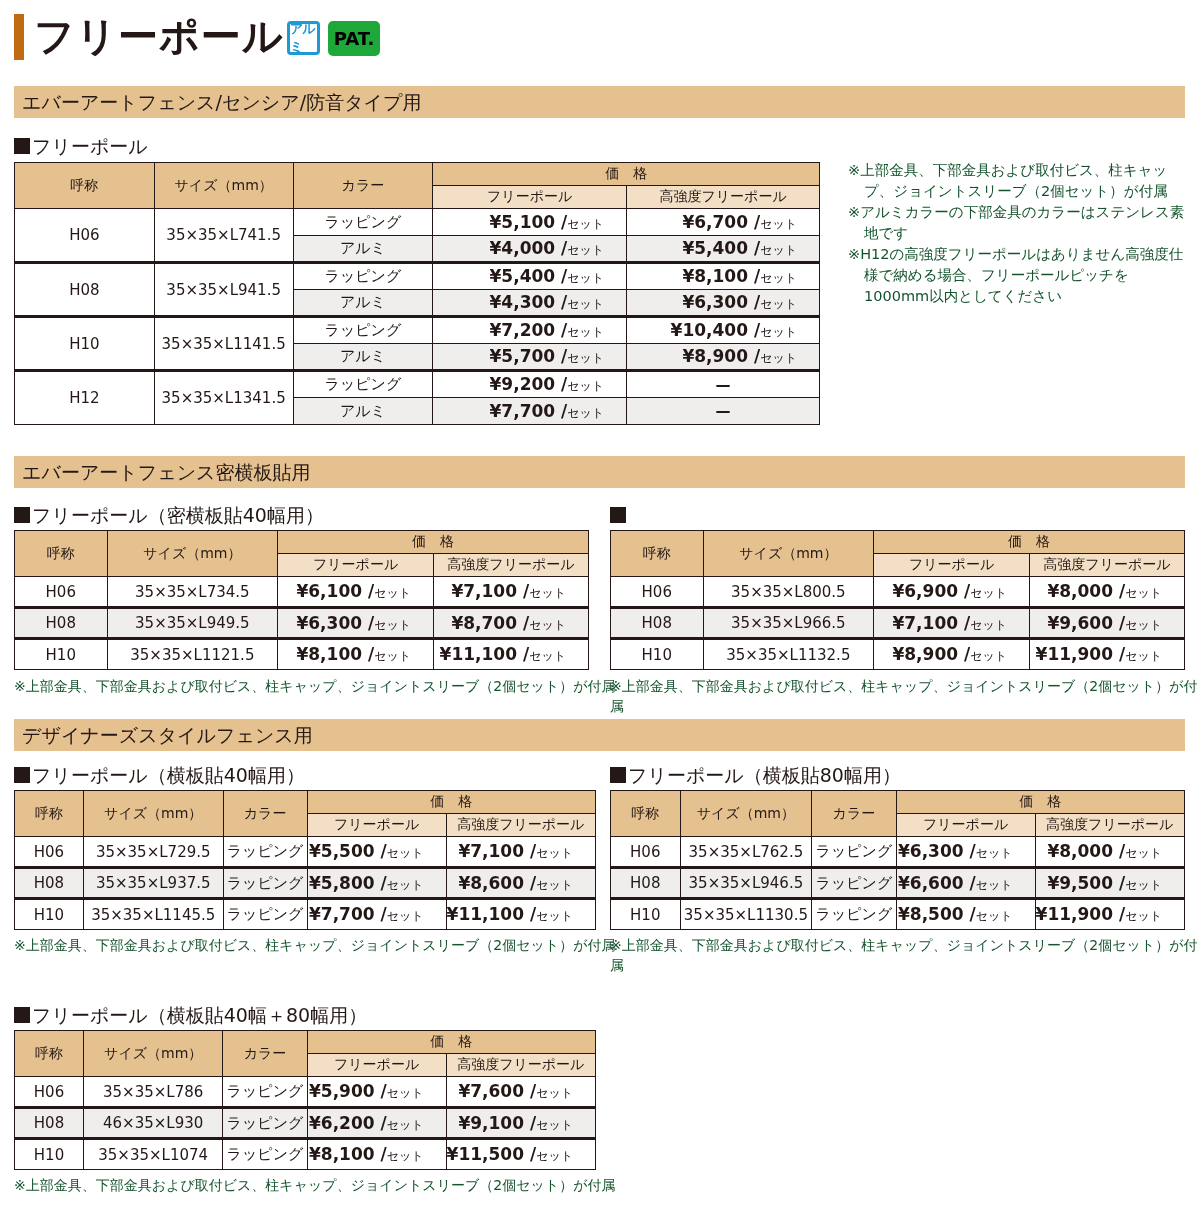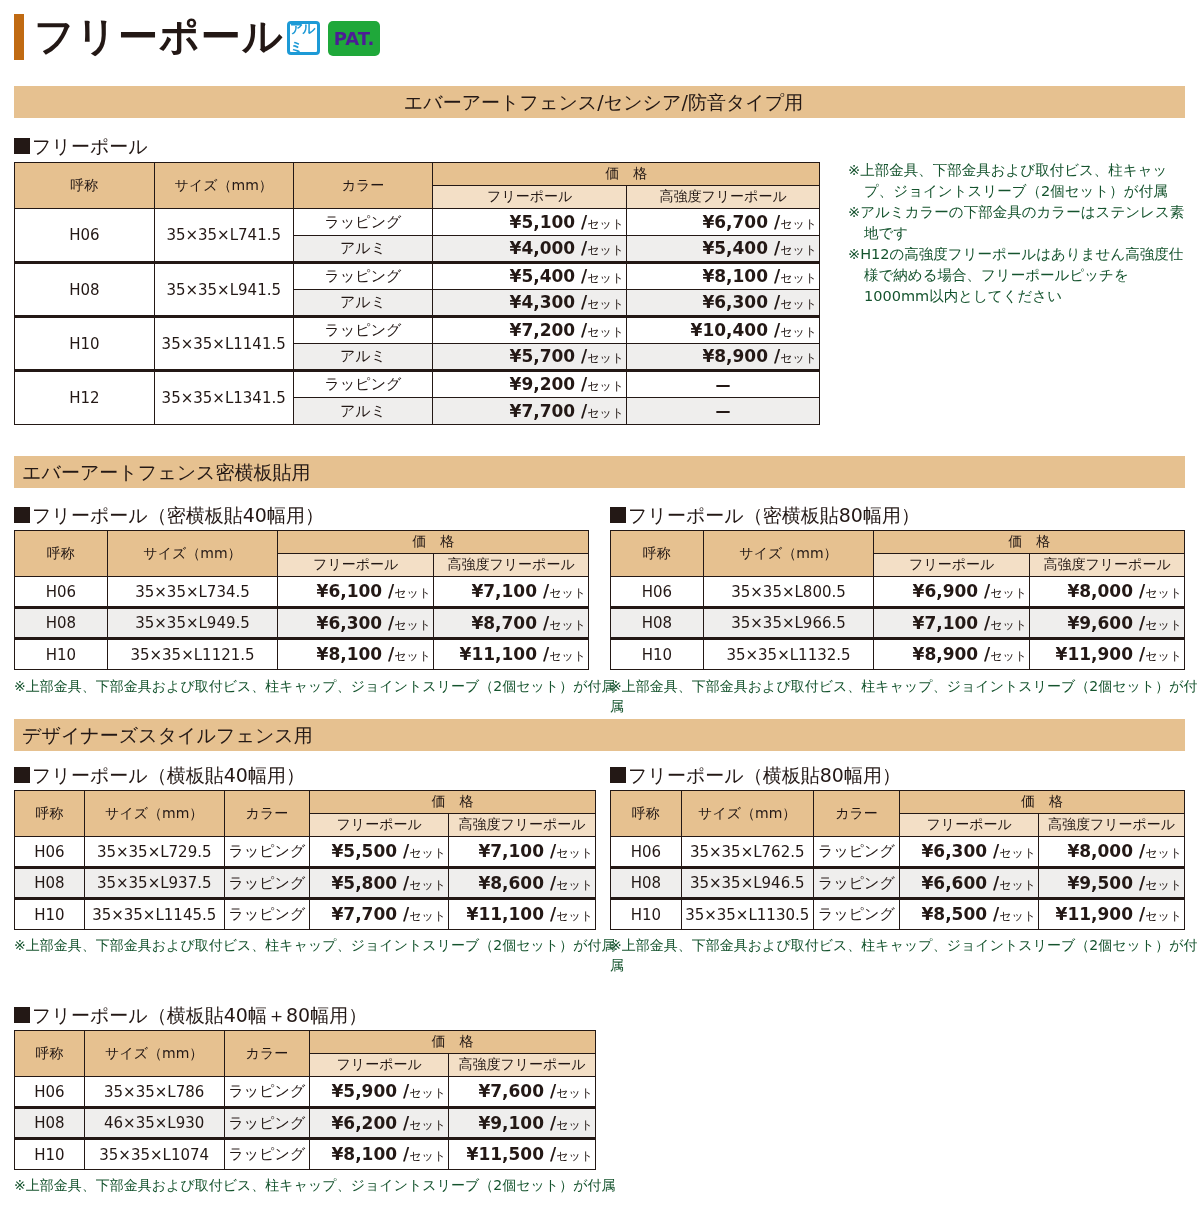--- a/index.html
+++ b/index.html
@@ -10,51 +10,51 @@
   .abs { position: absolute; }
   
   .title-bar { left: 14px; top: 14px; width: 10px; height: 46px; background: #c06a12; }
   .title-text { left: 34px; top: 10px; font-size: 40px; font-weight: bold; letter-spacing: 1px; line-height: 52px; color: #231815; }
   .badge-alumi {
     left: 287px; top: 21px; width: 33px; height: 34px; border: 3px solid #1d9ad6; border-radius: 4px;
     color: #1d9ad6; font-size: 13px; font-weight: bold; display: flex; align-items: center; justify-content: center; letter-spacing: -1px;
   }
   .badge-pat {
     left: 328px; top: 21px; width: 52px; height: 35px; background: #1fa83a; border-radius: 5px;
-    color: #4c1d95; font-size: 18px; font-weight: bold; display: flex; align-items: center; justify-content: center;
+    color: #000000; font-size: 18px; font-weight: bold; display: flex; align-items: center; justify-content: center;
   }
   
   .sec-bar {
     left: 14px; width: 1171px; height: 32px; background: #e6c190;
     font-size: 19px; line-height: 32px; padding-left: 8px; color: #231815;
   }
   .sub-title { font-size: 19px; line-height: 24px; color: #231815; }
   .sub-title .sq { display: inline-block; width: 16px; height: 16px; background: #231815; margin-right: 2px; vertical-align: -1px; }
   
   table { position: absolute; border-collapse: collapse; font-size: 15px; }
   th, td { border: 1px solid #231815; text-align: center; vertical-align: middle; padding: 0; }
   th { background: #e6c190; font-weight: normal; font-size: 14px; }
   th.sub { background: #f3dfc6; }
-  td.price { font-weight: bold; font-size: 17px; white-space: nowrap; text-align: right; padding-right: 2px; }
+  td.price { font-weight: bold; font-size: 17px; white-space: nowrap; text-align: right; padding-right: 22px; }
   td.price .unit { font-weight: normal; font-size: 12px; }
   tr.shade td { background: #efeeed; }
   tr.grp-top td { border-top: 3px solid #231815; }
   .note { font-size: 14px; line-height: 20px; color: #14532d; }
   .side-note { left: 848px; top: 160px; width: 340px; font-size: 14.5px; line-height: 21px; }
   .side-note p { padding-left: 16px; text-indent: -16px; }
 </style>
 </head>
 <body>
 
 <div class="abs title-bar"></div>
 <div class="abs title-text">フリーポール</div>
 <div class="abs badge-alumi">アルミ</div>
 <div class="abs badge-pat">PAT.</div>
 
-<div class="abs sec-bar" style="top:86px;text-align:center;">エバーアートフェンス/センシア/防音タイプ用</div>
+<div class="abs sec-bar" style="top:86px;">エバーアートフェンス/センシア/防音タイプ用</div>
 <div class="abs sub-title" style="left:14px; top:134px;"><span class="sq"></span><span>フリーポール</span></div>
 
 <table style="left:14px; top:162px; width:806px;">
   <colgroup>
       <col style="width:140px">
       <col style="width:139px">
       <col style="width:140px">
       <col style="width:194px">
       <col style="width:193px">
     </colgroup>
@@ -165,21 +165,21 @@
   <tr style="height:31px;" class="grp-top">
     <td>H10</td>
         <td>35×35×L1121.5</td>
     <td class="price"><span>¥8,100 /</span><span class="unit">セット</span></td>
     <td class="price"><span>¥11,100 /</span><span class="unit">セット</span></td>
   </tr>
 </tbody>
   </table>
 <div class="abs note" style="left:14px; top:676px;">※上部金具、下部金具および取付ビス、柱キャップ、ジョイントスリーブ（2個セット）が付属</div>
 
-<div class="abs sub-title" style="left:610px; top:503px;"><span class="sq"></span><span>フリーポール（密横板貼80幅用）</span></div>
+<div class="abs sub-title" style="left:610px; top:503px;"><span class="sq"></span></div>
 <table style="left:610px; top:530px; width:575px;">
   <colgroup>
       <col style="width:93px">
       <col style="width:171px">
       <col style="width:156px">
       <col style="width:155px">
     </colgroup>
   <tbody>
       <tr style="height:23px;">
     <th rowspan="2">呼称</th>

